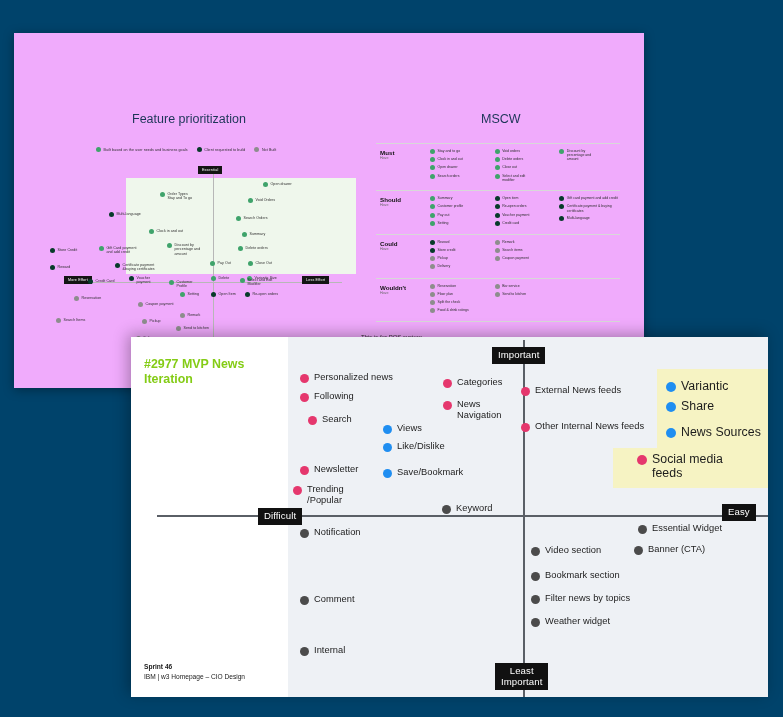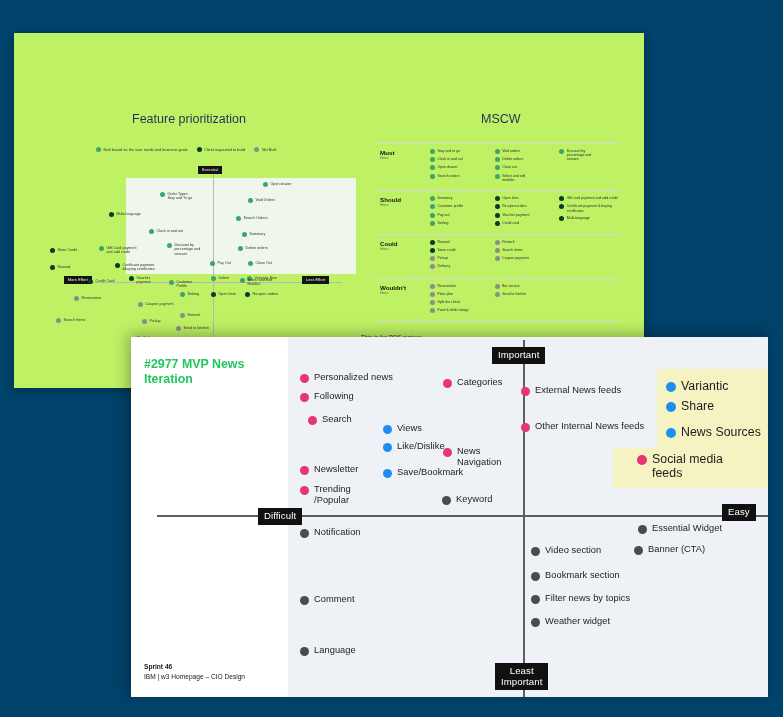--- a/index.html
+++ b/index.html
@@ -9,21 +9,21 @@
     background: #00436b;
     font-family: "Liberation Sans", sans-serif;
   }
   #stage { position: relative; width: 783px; height: 717px; }
 
   
   #back-slide {
     position: absolute;
     left: 14px; top: 33px;
     width: 630px; height: 355px;
-    background: #bef264;
+    background: #f0abfc;
     box-shadow: 0 2px 10px rgba(0,0,0,.35);
     overflow: hidden;
   }
   .bs-title {
     position: absolute;
     font-size: 12.5px;
     color: #1c3557;
     font-family: "Liberation Sans", sans-serif;
   }
   #bs-title-left  { left: 118px; top: 79px; }
@@ -71,21 +71,21 @@
     background: #eef1f5;
     box-shadow: -3px -3px 14px rgba(0,0,0,.30);
     overflow: hidden;
   }
   #front-left-panel {
     position: absolute; left: 0; top: 0; width: 157px; height: 100%;
     background: #ffffff;
   }
   #fs-title {
     position: absolute; left: 13px; top: 20px; width: 135px;
-    font-size: 12.4px; font-weight: bold; color: #22c55e; line-height: 1.18;
+    font-size: 12.4px; font-weight: bold; color: #84cc16; line-height: 1.18;
     white-space: pre-line;
   }
   #fs-footer { position: absolute; left: 13px; bottom: 17px; width: 140px; }
   #fs-footer .f1 { font-size: 6.6px; font-weight: bold; color: #1a1a1a; margin-bottom: 3px; }
   #fs-footer .f2 { font-size: 6.6px; color: #1a1a1a; }
 
   
   #axis-v { position: absolute; left: 523px; top: 6px; width: 2px; height: 334px; background: #5a5f66; }
   #axis-h { position: absolute; left: 157px; top: 181px; width: 615px; height: 2px; background: #5a5f66; }
   .axis-tag {
@@ -534,30 +534,30 @@
           <span class="txt">Like/Dislike</span>
         </div>
         <div class="fnode" style="left: 252px; top: 130px;">
           <span class="dot" style="background: rgb(31, 142, 241);"></span>
           <span class="txt">Save/Bookmark</span>
         </div>
         <div class="fnode" style="left: 169px; top: 127px;">
           <span class="dot" style="background: rgb(229, 55, 109);"></span>
           <span class="txt">Newsletter</span>
         </div>
-        <div class="fnode" style="left: 169px; top: 147px;">
+        <div class="fnode" style="left: 162px; top: 147px;">
           <span class="dot" style="background: rgb(229, 55, 109);"></span>
           <span class="txt">Trending
 /Popular</span>
         </div>
         <div class="fnode" style="left: 312px; top: 40px;">
           <span class="dot" style="background: rgb(229, 55, 109);"></span>
           <span class="txt">Categories</span>
         </div>
-        <div class="fnode" style="left: 312px; top: 62px; margin-top: 47px;">
+        <div class="fnode" style="left: 312px; top: 62px;">
           <span class="dot" style="background: rgb(229, 55, 109);"></span>
           <span class="txt">News
 Navigation</span>
         </div>
         <div class="fnode" style="left: 390px; top: 48px;">
           <span class="dot" style="background: rgb(229, 55, 109);"></span>
           <span class="txt">External News feeds</span>
         </div>
         <div class="fnode" style="left: 390px; top: 84px;">
           <span class="dot" style="background: rgb(229, 55, 109);"></span>
@@ -573,35 +573,35 @@
         </div>
         <div class="fnode big" style="left: 535px; top: 88px;">
           <span class="dot" style="background: rgb(31, 142, 241);"></span>
           <span class="txt">News Sources</span>
         </div>
         <div class="fnode big" style="left: 506px; top: 115px;">
           <span class="dot" style="background: rgb(229, 55, 109);"></span>
           <span class="txt">Social media
 feeds</span>
         </div>
-        <div class="fnode" style="left: 311px; top: 157px;">
+        <div class="fnode" style="left: 311px; top: 166px;">
           <span class="dot" style="background: rgb(75, 75, 75);"></span>
           <span class="txt">Keyword</span>
         </div>
         <div class="fnode" style="left: 169px; top: 190px;">
           <span class="dot" style="background: rgb(75, 75, 75);"></span>
           <span class="txt">Notification</span>
         </div>
         <div class="fnode" style="left: 169px; top: 257px;">
           <span class="dot" style="background: rgb(75, 75, 75);"></span>
           <span class="txt">Comment</span>
         </div>
         <div class="fnode" style="left: 169px; top: 308px;">
           <span class="dot" style="background: rgb(75, 75, 75);"></span>
-          <span class="txt">Language</span>
+          <span class="txt">Internal</span>
         </div>
         <div class="fnode" style="left: 400px; top: 208px;">
           <span class="dot" style="background: rgb(75, 75, 75);"></span>
           <span class="txt">Video section</span>
         </div>
         <div class="fnode" style="left: 400px; top: 233px;">
           <span class="dot" style="background: rgb(75, 75, 75);"></span>
           <span class="txt">Bookmark section</span>
         </div>
         <div class="fnode" style="left: 400px; top: 256px;">

